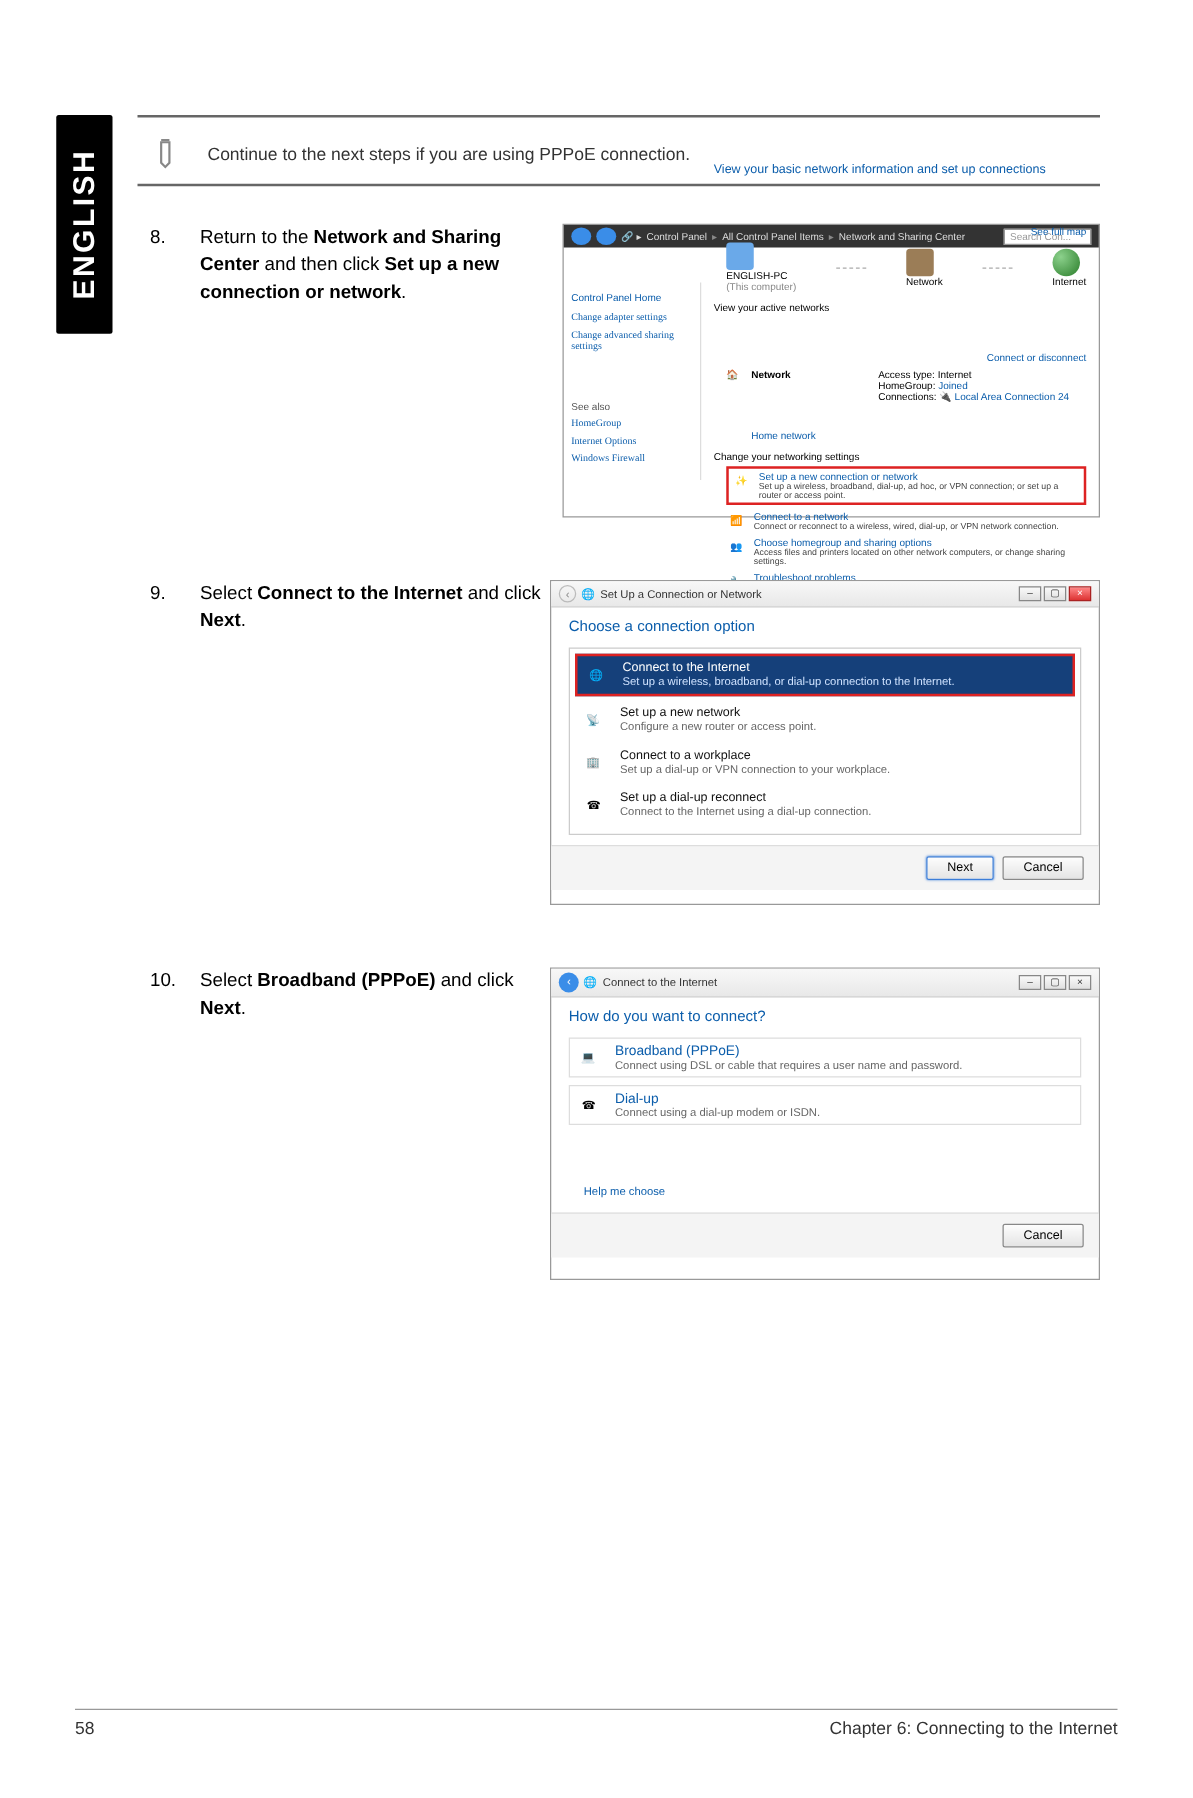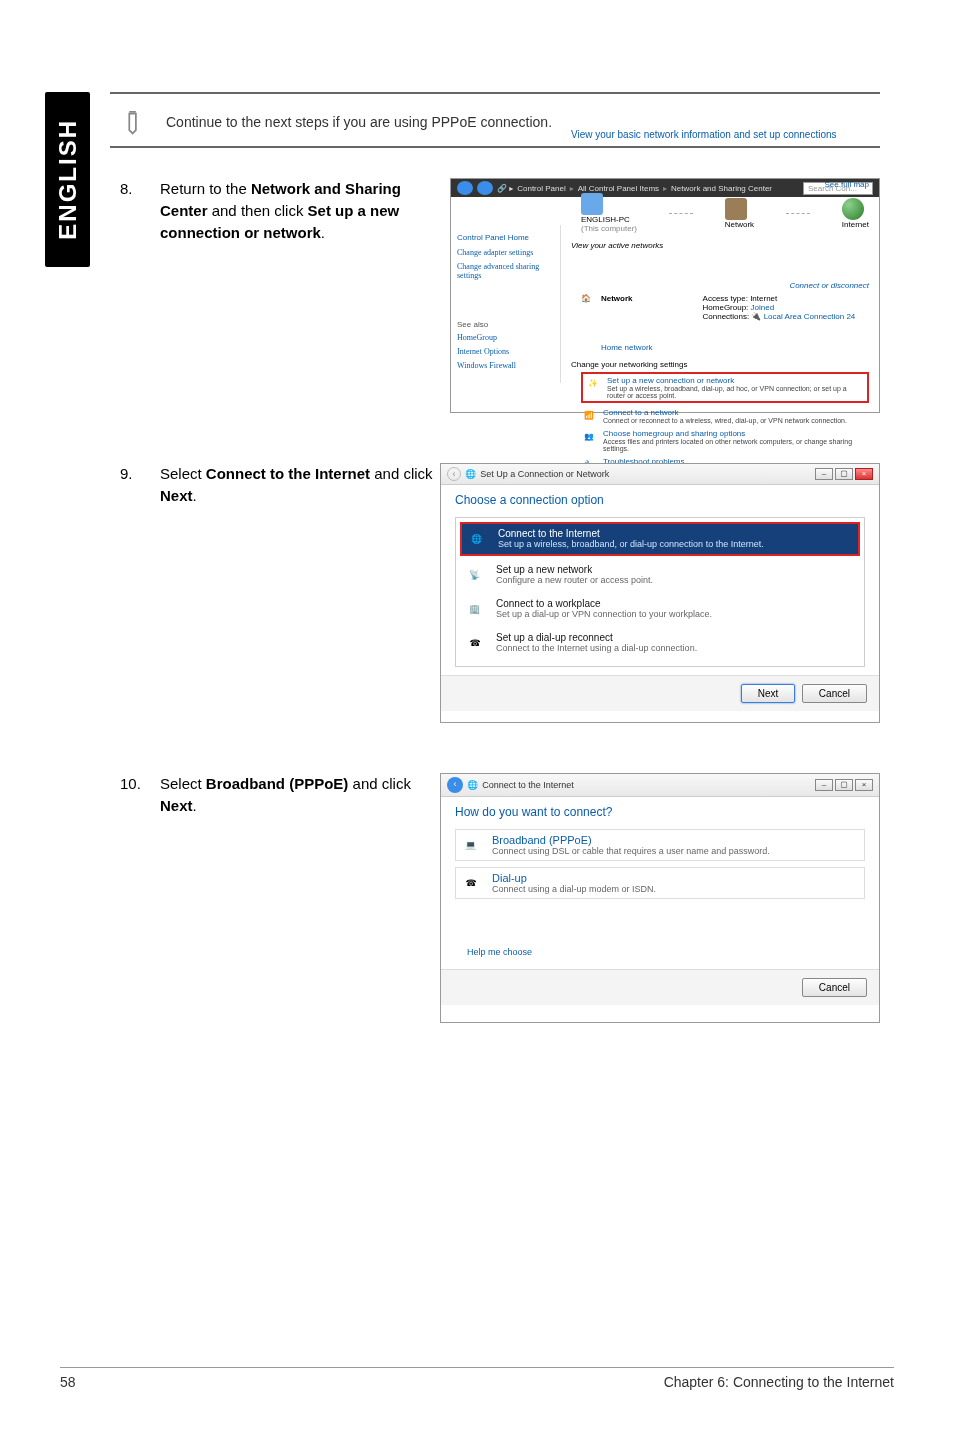--- a/index.html
+++ b/index.html
@@ -262,21 +262,21 @@
             <div>
                 <div class="mapicon" style="background:#9b7d57;"></div>
                 <div>Network</div>
               </div>
             <div class="mapline"></div>
             <div>
                 <div class="globe"></div>
                 <div>Internet</div>
               </div>
           </div>
-          <div style="display:flex;justify-content:space-between;font-style:italic;">
+          <div style="display:flex;justify-content:space-between;">
             <span>View your active networks</span>
             <span class="link-blue">Connect or disconnect</span>
           </div>
           <div style="display:flex;gap:10px;margin:4px 0 6px 10px;">
             <div>🏠</div>
             <div>
               <div style="font-weight:bold;">Network</div>
               <div class="link-blue">Home network</div>
             </div>
             <div style="margin-left:40px;">

